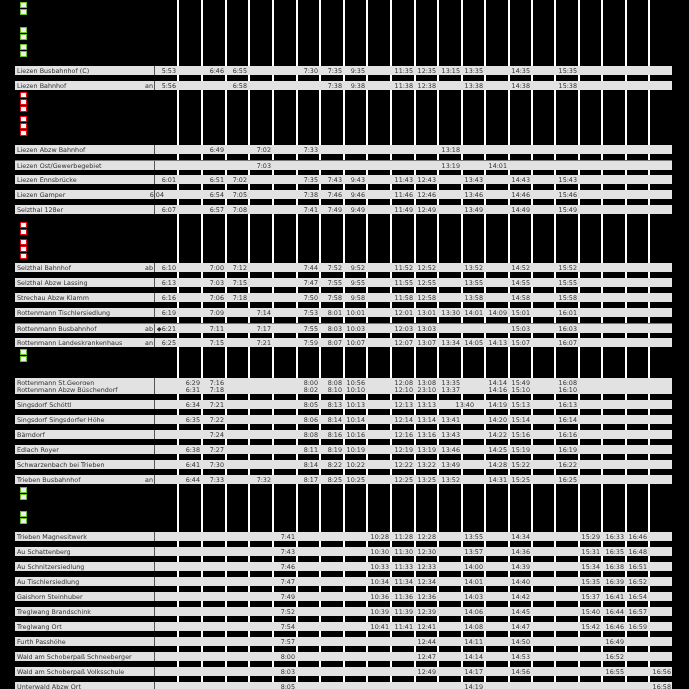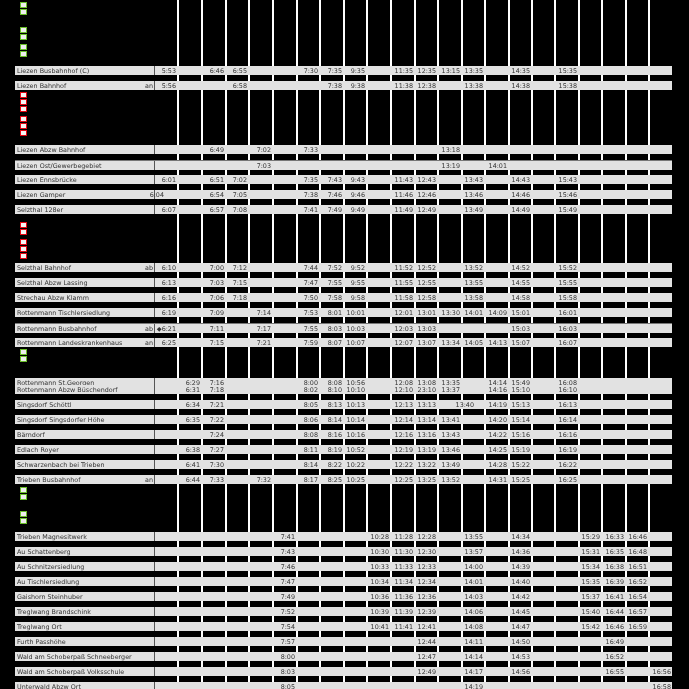--- a/index.html
+++ b/index.html
@@ -343,21 +343,21 @@
       <span class="t" style="left: 540px;">16:16</span>
     </div>
     <div class="row" style="top: 445px;">
       <span class="name">Edlach Royer</span>
       <span class="abn"></span>
       <span class="divider"></span>
       <span class="t" style="left: 163px;">6:38</span>
       <span class="t" style="left: 187px;">7:27</span>
       <span class="t" style="left: 281px;">8:11</span>
       <span class="t" style="left: 305px;">8:19</span>
-      <span class="t" style="left: 328px;">10:52</span>
+      <span class="t" style="left: 328px;">10:19</span>
       <span class="t" style="left: 376px;">12:19</span>
       <span class="t" style="left: 399px;">13:19</span>
       <span class="t" style="left: 423px;">13:46</span>
       <span class="t" style="left: 470px;">14:25</span>
       <span class="t" style="left: 493px;">15:19</span>
       <span class="t" style="left: 540px;">16:19</span>
     </div>
     <div class="row" style="top: 460px;">
       <span class="name">Schwarzenbach bei Trieben</span>
       <span class="abn"></span>

